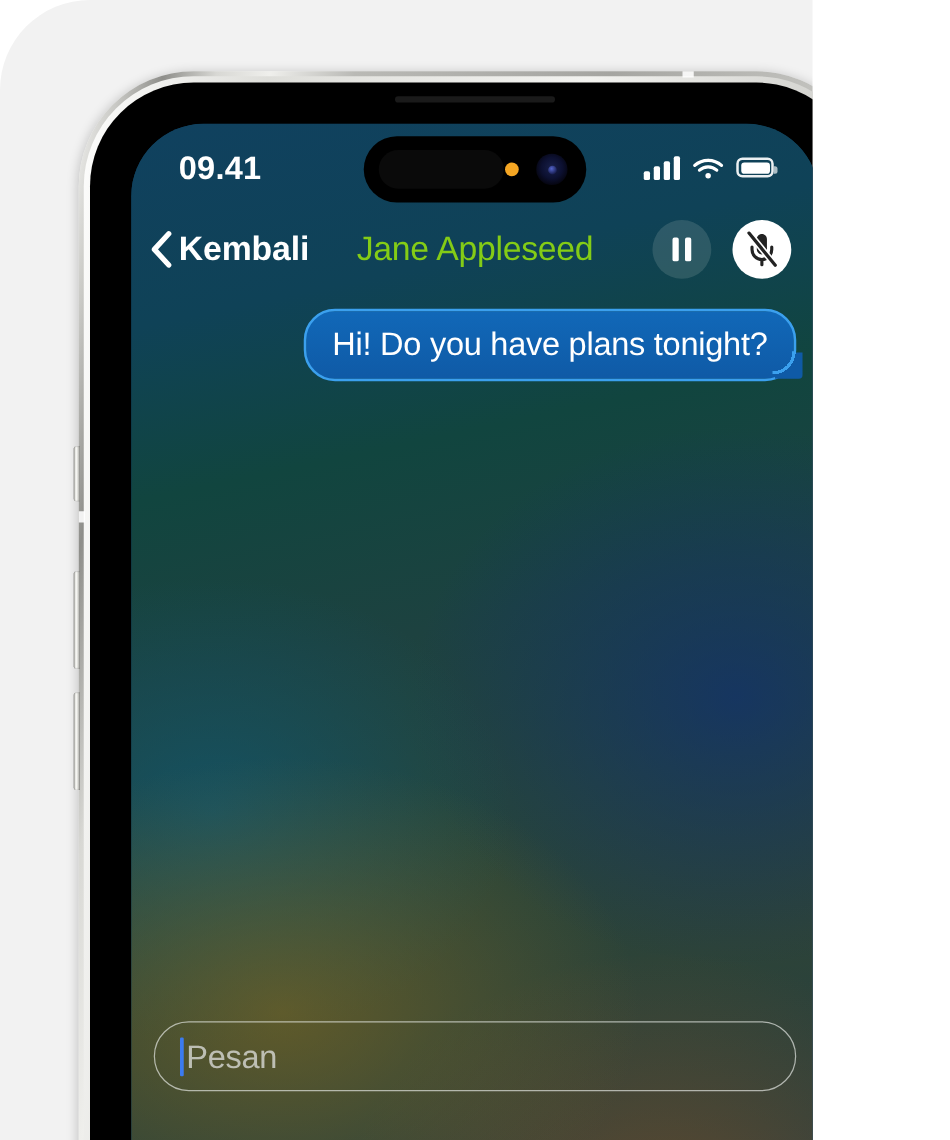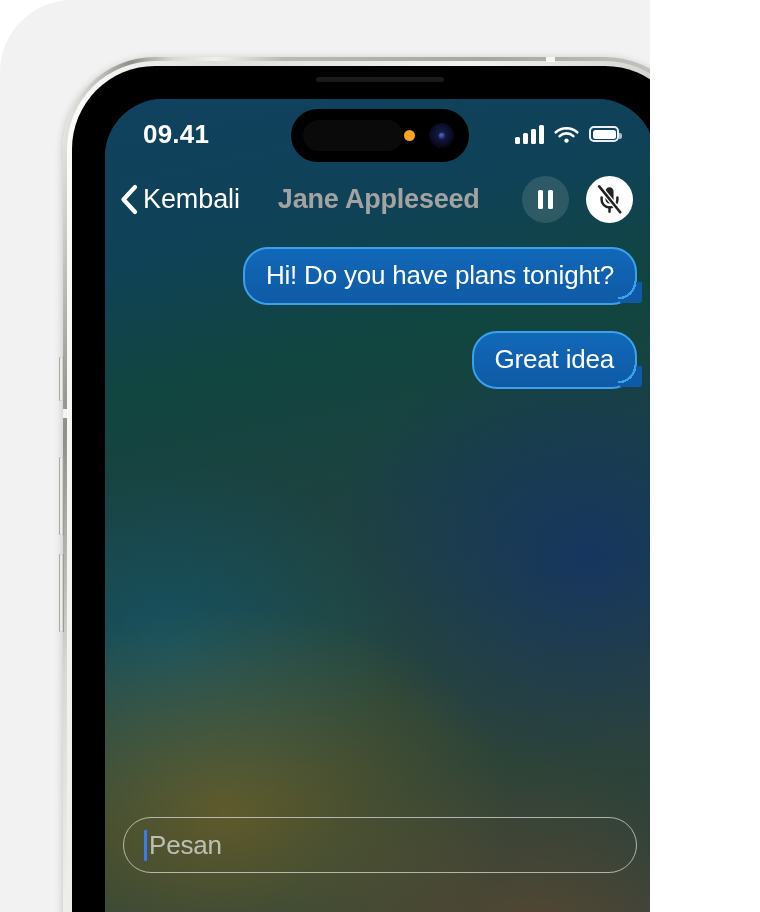--- a/index.html
+++ b/index.html
@@ -201,27 +201,27 @@
     display: flex;
     align-items: center;
     gap: 5px;
     cursor: pointer;
     padding: 4px 6px;
   }
   #back-chevron-icon { display:block; }
   #back-label {
     color: #fff;
     font-size: 27px;
+    font-weight: 700;
+    letter-spacing: -0.1px;
+  }
+  #contact-name {
+    color: #84cc16;
+    font-size: 27px;
     font-weight: 400;
-    letter-spacing: -0.1px;
-  }
-  #contact-name {
-    color: #a3a3a3;
-    font-size: 27px;
-    font-weight: 700;
     letter-spacing: -0.2px;
     margin-left: 32px;
     white-space: nowrap;
   }
   #nav-actions {
     margin-left: auto;
     display: flex;
     align-items: center;
     gap: 17px;
   }
@@ -480,23 +480,20 @@
                 <path d="M3.2 1.4 L24.2 27.2" fill="none" stroke="#232323" stroke-width="2.6" stroke-linecap="round"></path>
               </svg>
             </div>
           </div>
         </div>
 
         <div id="message-list">
           <div class="msg-row sent">
             <div class="bubble sent">Hi! Do you have plans tonight?</div>
           </div>
-          <div class="msg-row sent">
-            <div class="bubble sent">Great idea</div>
-          </div>
         </div>
 
         <div id="input-bar">
           <div id="message-input">
             <div id="text-caret"></div>
             <span id="input-placeholder">Pesan</span>
           </div>
         </div>
 
       </div>

